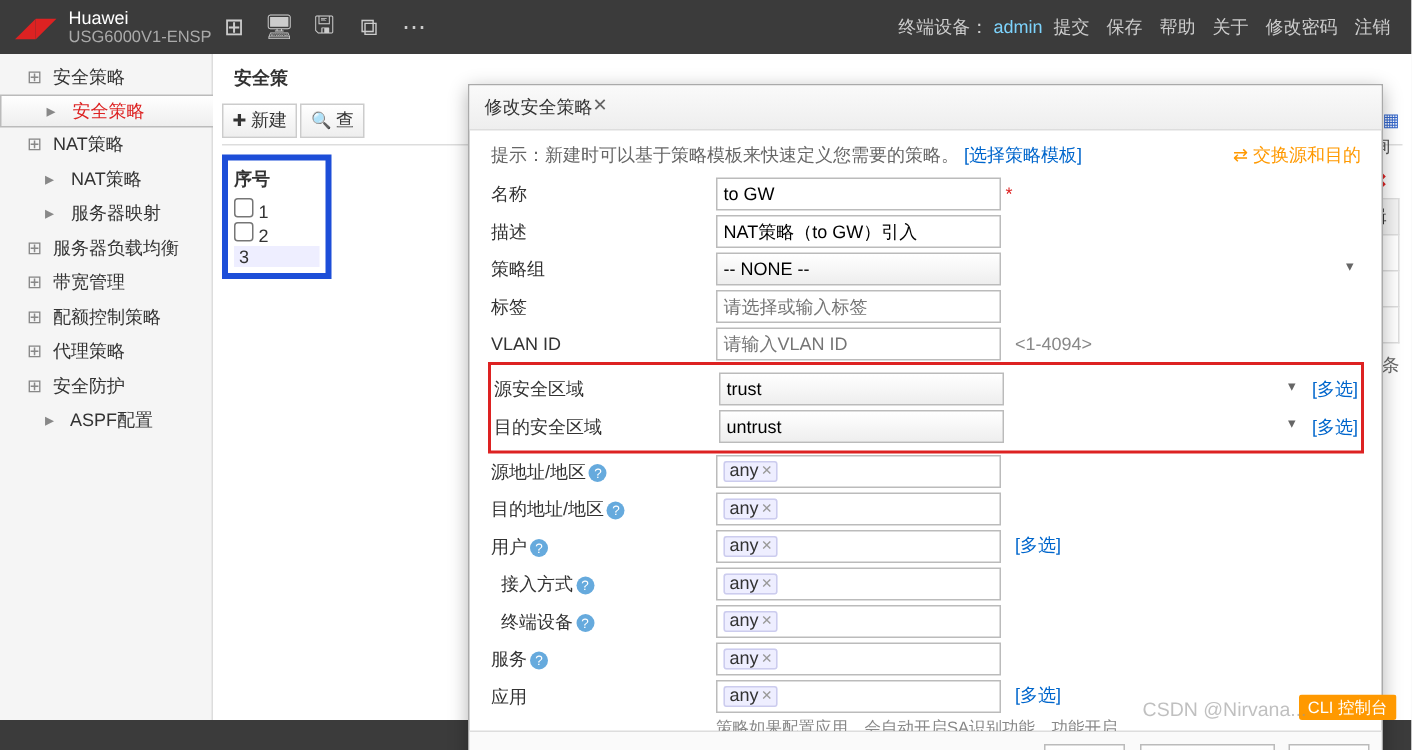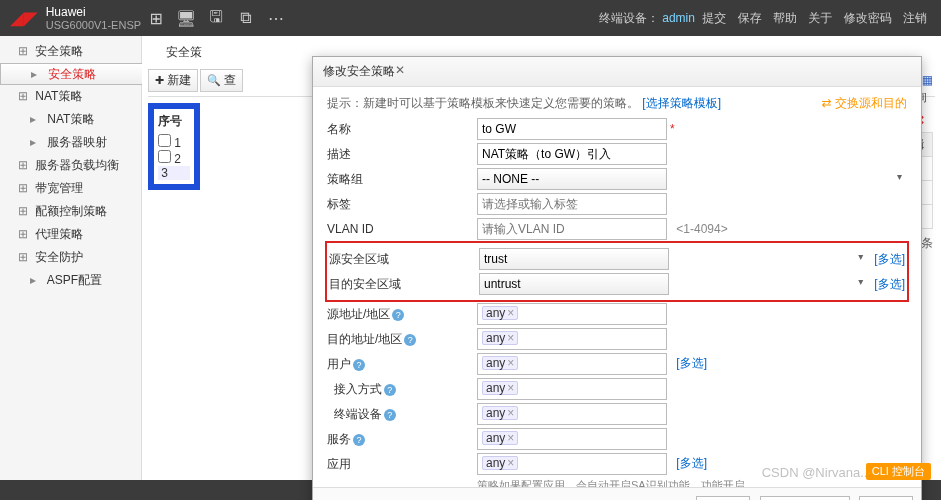--- a/index.html
+++ b/index.html
@@ -101,26 +101,26 @@
       <div class="sn d2"><span class="ic">▸</span> 服务器映射</div>
       <div class="sn"><span class="ic">⊞</span> 服务器负载均衡</div>
       <div class="sn"><span class="ic">⊞</span> 带宽管理</div>
       <div class="sn"><span class="ic">⊞</span> 配额控制策略</div>
       <div class="sn"><span class="ic">⊞</span> 代理策略</div>
       <div class="sn"><span class="ic">⊞</span> 安全防护</div>
       <div class="sn d2"><span class="ic">▸</span> ASPF配置</div>
     </div>
 
   <div class="content">
-    <div style="font-weight:normal;margin:2px 0 4px 18px">安全策</div>
+    <div style="font-weight:bold;margin:2px 0 4px 8px">安全策</div>
     <div class="toolbar">
       <span class="tbtn">✚ <span>新建</span></span>
       <span class="tbtn">🔍 <span>查</span></span>
     </div>
-    <div style="margin-top:6px;border:6px solid #1d4ed8;padding:4px;width:52px">
+    <div style="margin-top:6px;border:4px solid #1d4ed8;padding:4px;width:73px">
       <b>序号</b>
       <div style="margin-top:4px"><input type="checkbox" style=""> 1</div>
       <div><input type="checkbox" style=""> 2</div>
       <div style="background:#eef"> &nbsp;3</div>
     </div>
 
     <div class="rt-pane">
       <div class="rt-tools">
         <span class="gr">⟳<span>刷新</span></span>
         <span class="bl">▦<span>命中查询</span></span>

